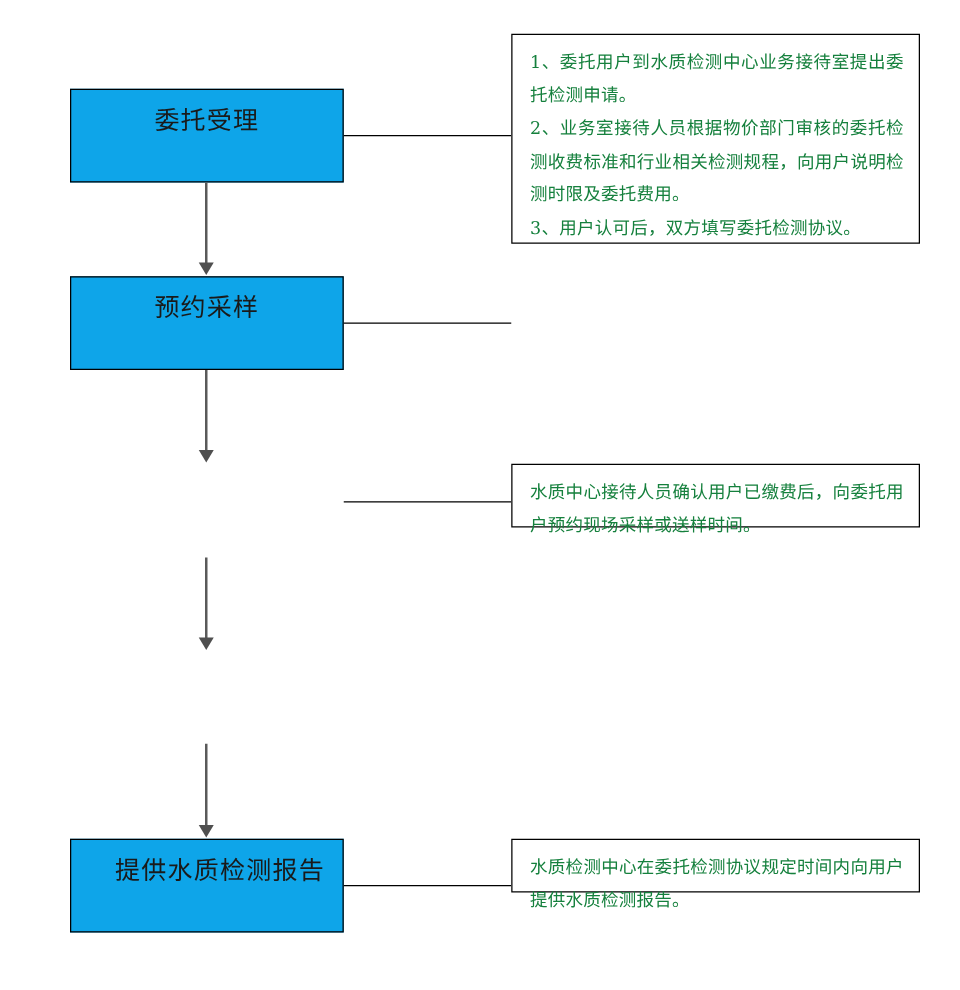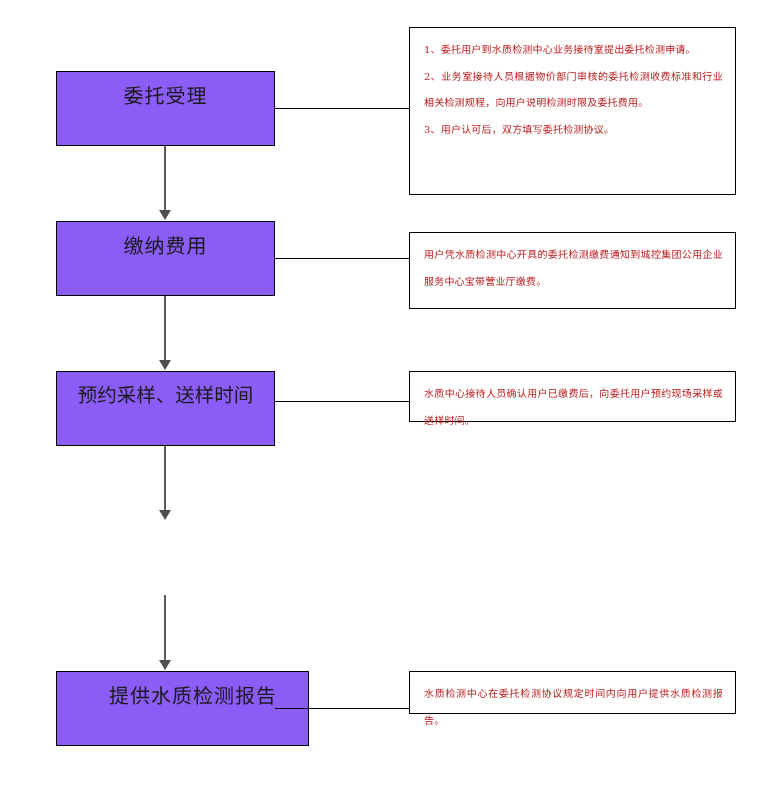--- a/index.html
+++ b/index.html
@@ -19,21 +19,21 @@
     height: 792px;
     background: #ffffff;
     overflow: hidden;
   }
 
   
   .process-box {
     position: absolute;
     box-sizing: border-box;
     border: 1.3px solid #000000;
-    background: #8b5cf6;
+    background: #0ea5e9;
     display: flex;
     align-items: flex-start;
     justify-content: center;
   }
   .process-label {
     font-family: "DejaVu Sans", "Liberation Sans", sans-serif;
     font-size: 20px;
     line-height: 1.15;
     color: #1a1a1a;
     letter-spacing: 1px;
@@ -48,23 +48,23 @@
   
   .note-box {
     position: absolute;
     box-sizing: border-box;
     border: 1.3px solid #000000;
     background: #ffffff;
     padding: 9px 12px 8px 14px;
   }
   .note-text {
     font-family: "DejaVu Serif", "Liberation Serif", serif;
-    font-size: 10px;
+    font-size: 14px;
     line-height: 26.5px;
-    color: #b91c1c;
+    color: #15803d;
     text-align: justify;
     text-justify: inter-ideograph;
     letter-spacing: 0.2px;
     white-space: pre-line;
   }
 
   
   .connector-h {
     position: absolute;
     height: 0;
@@ -98,50 +98,44 @@
   <div class="note-box" style="left:409px; top:27px; width:327px; height:168px;">
     <div class="note-text">1、委托用户到水质检测中心业务接待室提出委托检测申请。
 2、业务室接待人员根据物价部门审核的委托检测收费标准和行业相关检测规程，向用户说明检测时限及委托费用。
 3、用户认可后，双方填写委托检测协议。</div>
   </div>
 
   <div class="arrow-line" style="left:164px; top:146px; height:65px;"></div>
   <div class="arrow-head" style="left:158.5px; top:210px;"></div>
 
   <div class="process-box" style="left:56px; top:221px; width:219px; height:75px;">
-    <span class="process-label">缴纳费用</span>
+    <span class="process-label">预约采样</span>
   </div>
 
   <div class="connector-h" style="left:275px; top:258px; width:134px;"></div>
 
-  <div class="note-box" style="left:409px; top:232px; width:327px; height:77px;">
-    <div class="note-text">用户凭水质检测中心开具的委托检测缴费通知到城控集团公用企业服务中心宝带营业厅缴费。</div>
-  </div>
 
   <div class="arrow-line" style="left:164px; top:296px; height:65px;"></div>
   <div class="arrow-head" style="left:158.5px; top:360px;"></div>
 
-  <div class="process-box" style="left:56px; top:371px; width:219px; height:75px;">
-    <span class="process-label tight">预约采样、送样时间</span>
-  </div>
 
   <div class="connector-h" style="left:275px; top:401px; width:134px;"></div>
 
   <div class="note-box" style="left:409px; top:371px; width:327px; height:51px;">
     <div class="note-text">水质中心接待人员确认用户已缴费后，向委托用户预约现场采样或送样时间。</div>
   </div>
 
   <div class="arrow-line" style="left:164px; top:446px; height:65px;"></div>
   <div class="arrow-head" style="left:158.5px; top:510px;"></div>
 
 
   <div class="arrow-line" style="left:164px; top:595px; height:66px;"></div>
   <div class="arrow-head" style="left:158.5px; top:660px;"></div>
 
-  <div class="process-box" style="left:56px; top:671px; width:253px; height:75px;padding-left:21px;">
+  <div class="process-box" style="left:56px; top:671px; width:219px; height:75px;padding-left:21px;">
     <span class="process-label">提供水质检测报告</span>
   </div>
 
   <div class="connector-h" style="left:275px; top:708px; width:134px;"></div>
 
   <div class="note-box" style="left:409px; top:671px; width:327px; height:43px;">
     <div class="note-text">水质检测中心在委托检测协议规定时间内向用户提供水质检测报告。</div>
   </div>
 
 </div>

